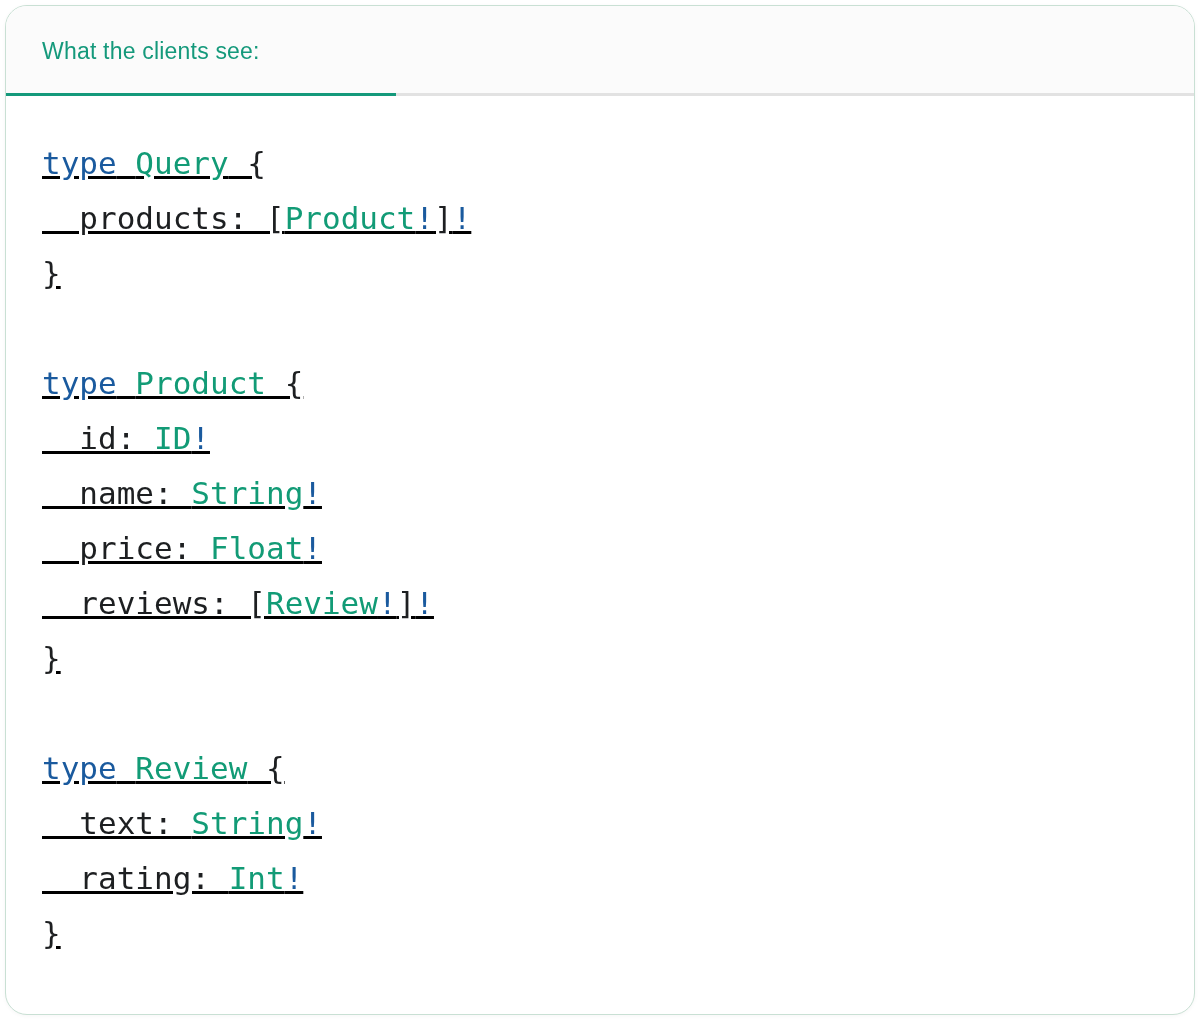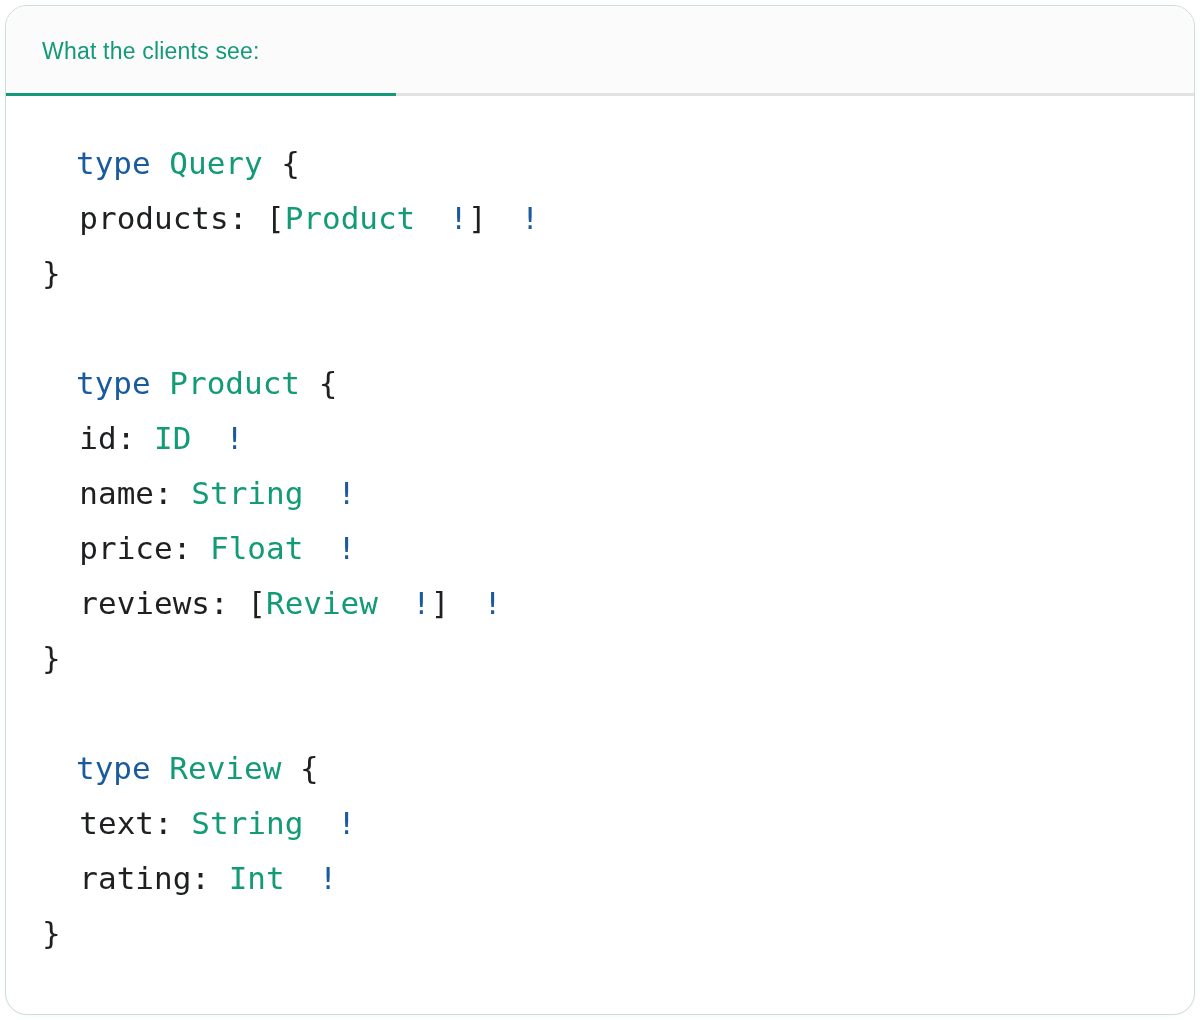--- a/index.html
+++ b/index.html
@@ -26,20 +26,21 @@
     position: absolute;
     left: 5px;
     top: 5px;
     width: 1190px;
     height: 1010px;
     background: var(--card-bg);
     border: 1px solid var(--card-border);
     border-radius: 22px;
     overflow: hidden;
     box-shadow: 0 1px 4px rgba(0,0,0,0.04);
+    text-decoration: underline;
   }
   .tabs-header {
     position: relative;
     height: 90px;
     background: var(--header-bg);
   }
   .header-rule {
     position: absolute;
     left: 0;
     right: 0;
@@ -78,21 +79,21 @@
     margin: 0;
     padding: 40px 30px 0 36px;
     font-family: "DejaVu Sans Mono", "Liberation Mono", monospace;
     font-size: 31px;
     line-height: 55px;
   }
   .code-line {
     white-space: pre;
     height: 55px;
   }
-  .tok-keyword { color: var(--code-keyword); margin-left: 34px; }
+  .tok-keyword { color: var(--code-keyword); }
   .tok-type    { color: var(--code-type); }
   .tok-plain   { color: var(--code-plain); }
 </style>
 </head>
 <body>
 
 <div class="card">
   <div class="tabs-header">
     <div class="header-rule"></div>
     <div class="tab">

